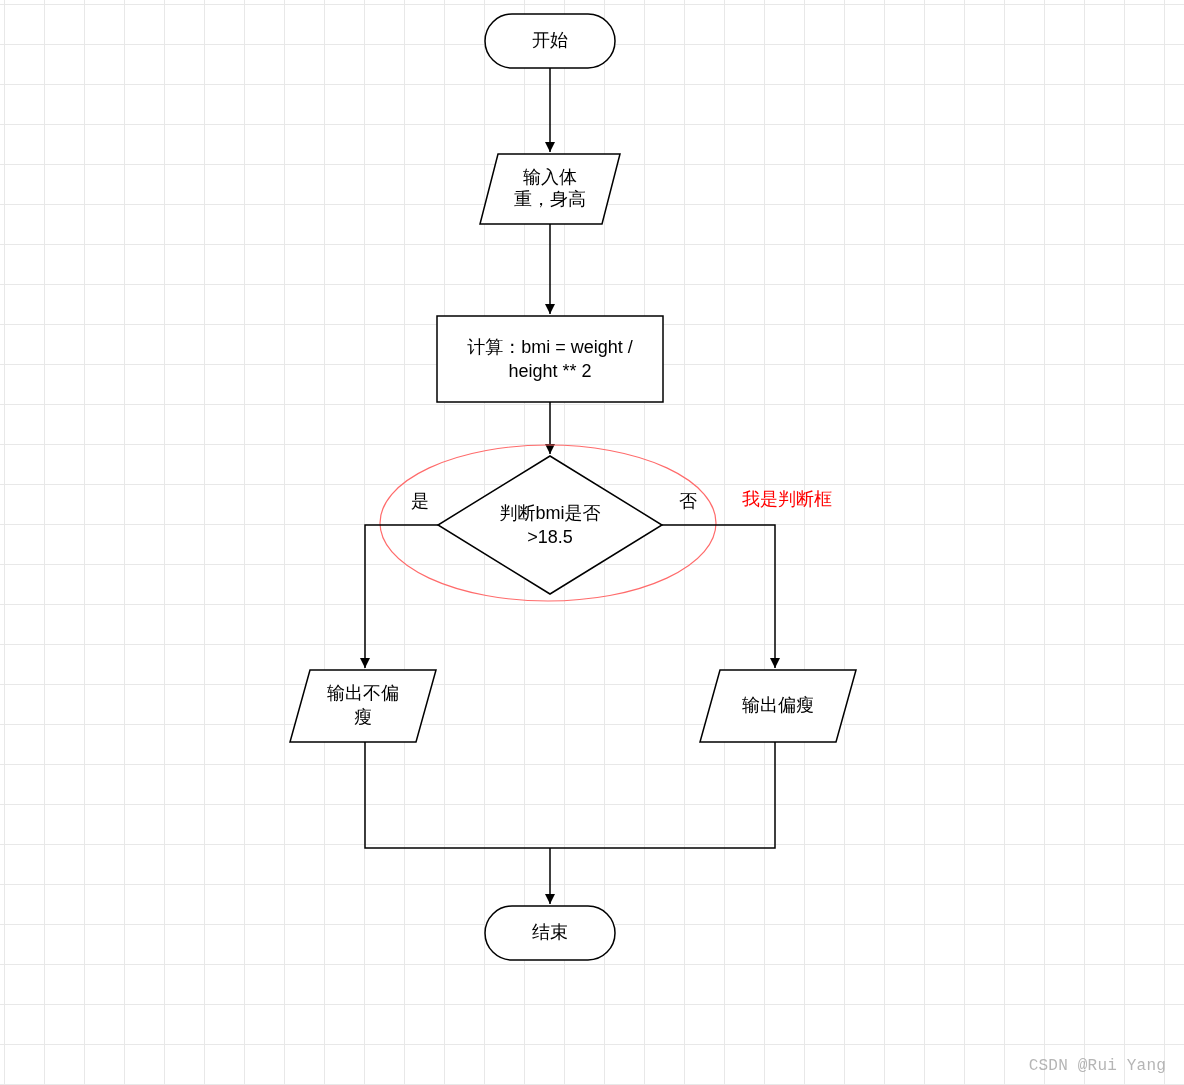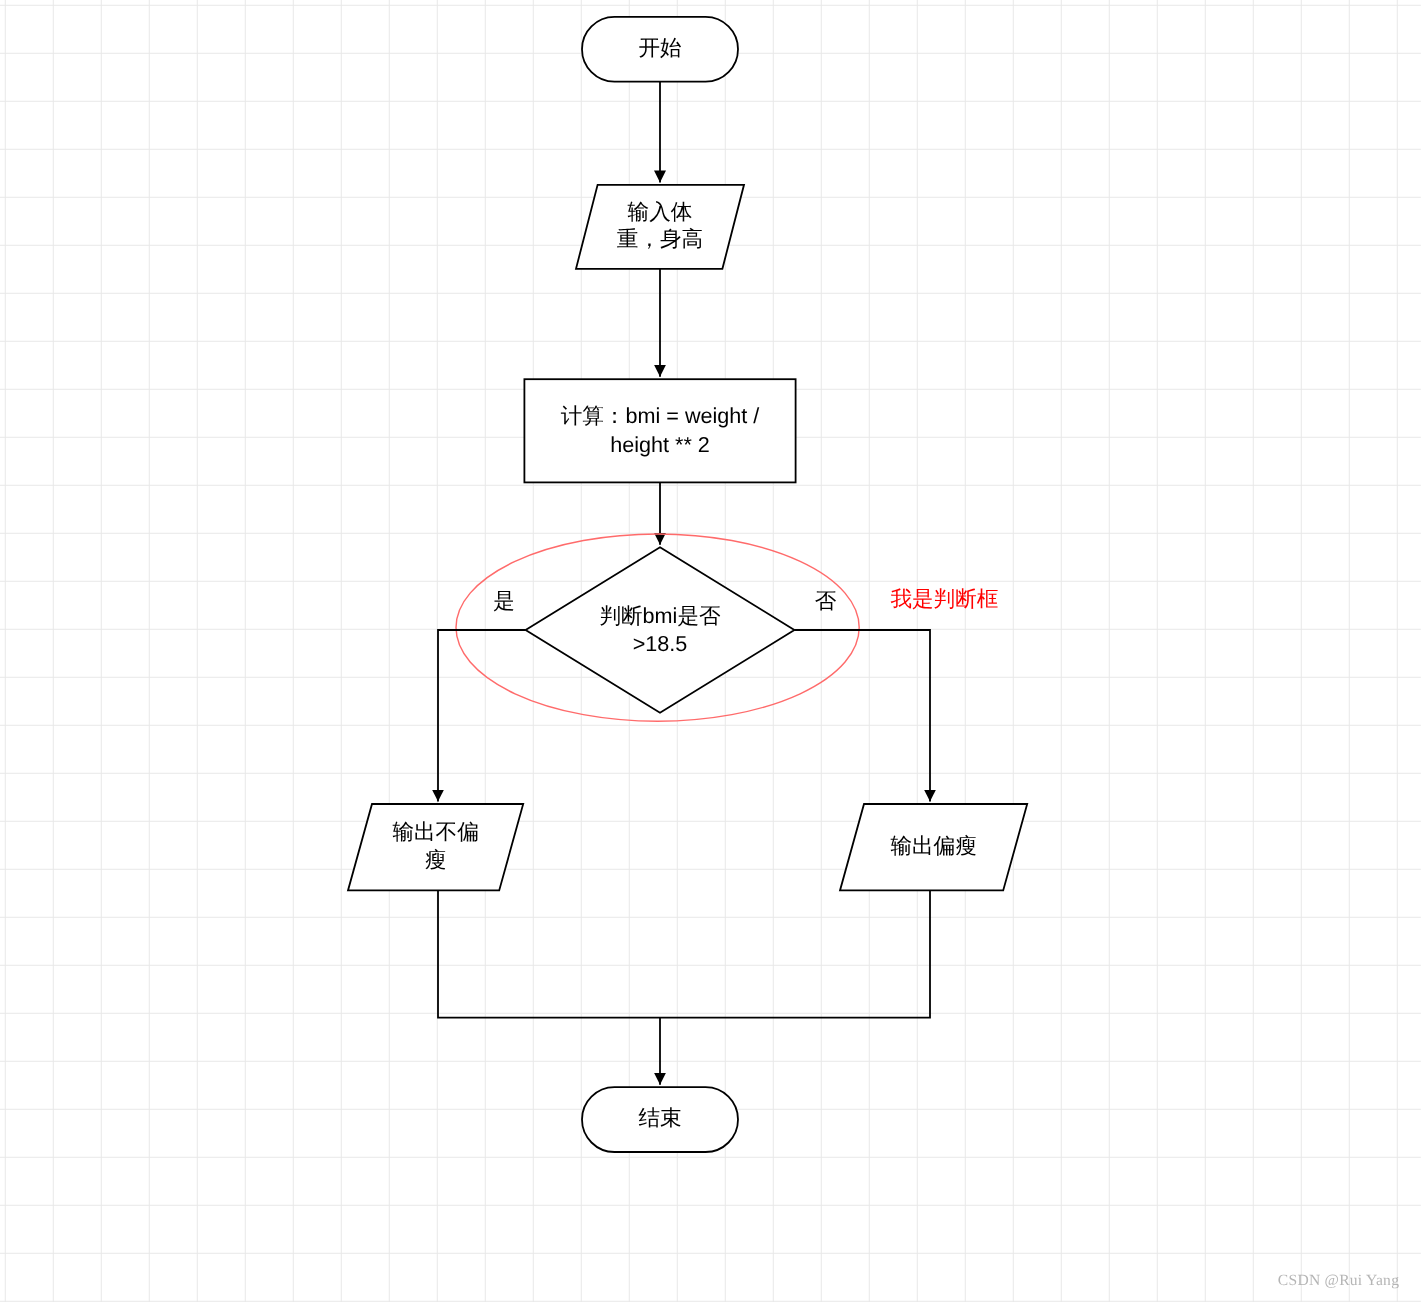--- a/index.html
+++ b/index.html
@@ -42,24 +42,24 @@
     font-size: 18px;
     fill: #ff0000;
     text-anchor: start;
     dominant-baseline: middle;
     font-weight: 500;
   }
   .watermark {
     position: absolute;
     right: 18px;
     bottom: 10px;
-    font-size: 13px;
+    font-size: 16px;
     color: rgba(120,120,120,0.55);
     letter-spacing: 0.2px;
-    font-family: Liberation Serif, serif;
+    font-family: Liberation Mono, monospace;
   }
 </style>
 </head>
 <body>
 
 <div class="grid"></div>
 
 <svg class="flow">
   <defs>
     <marker id="arrow" markerWidth="12" markerHeight="12" refX="10" refY="5" orient="auto" markerUnits="userSpaceOnUse">

